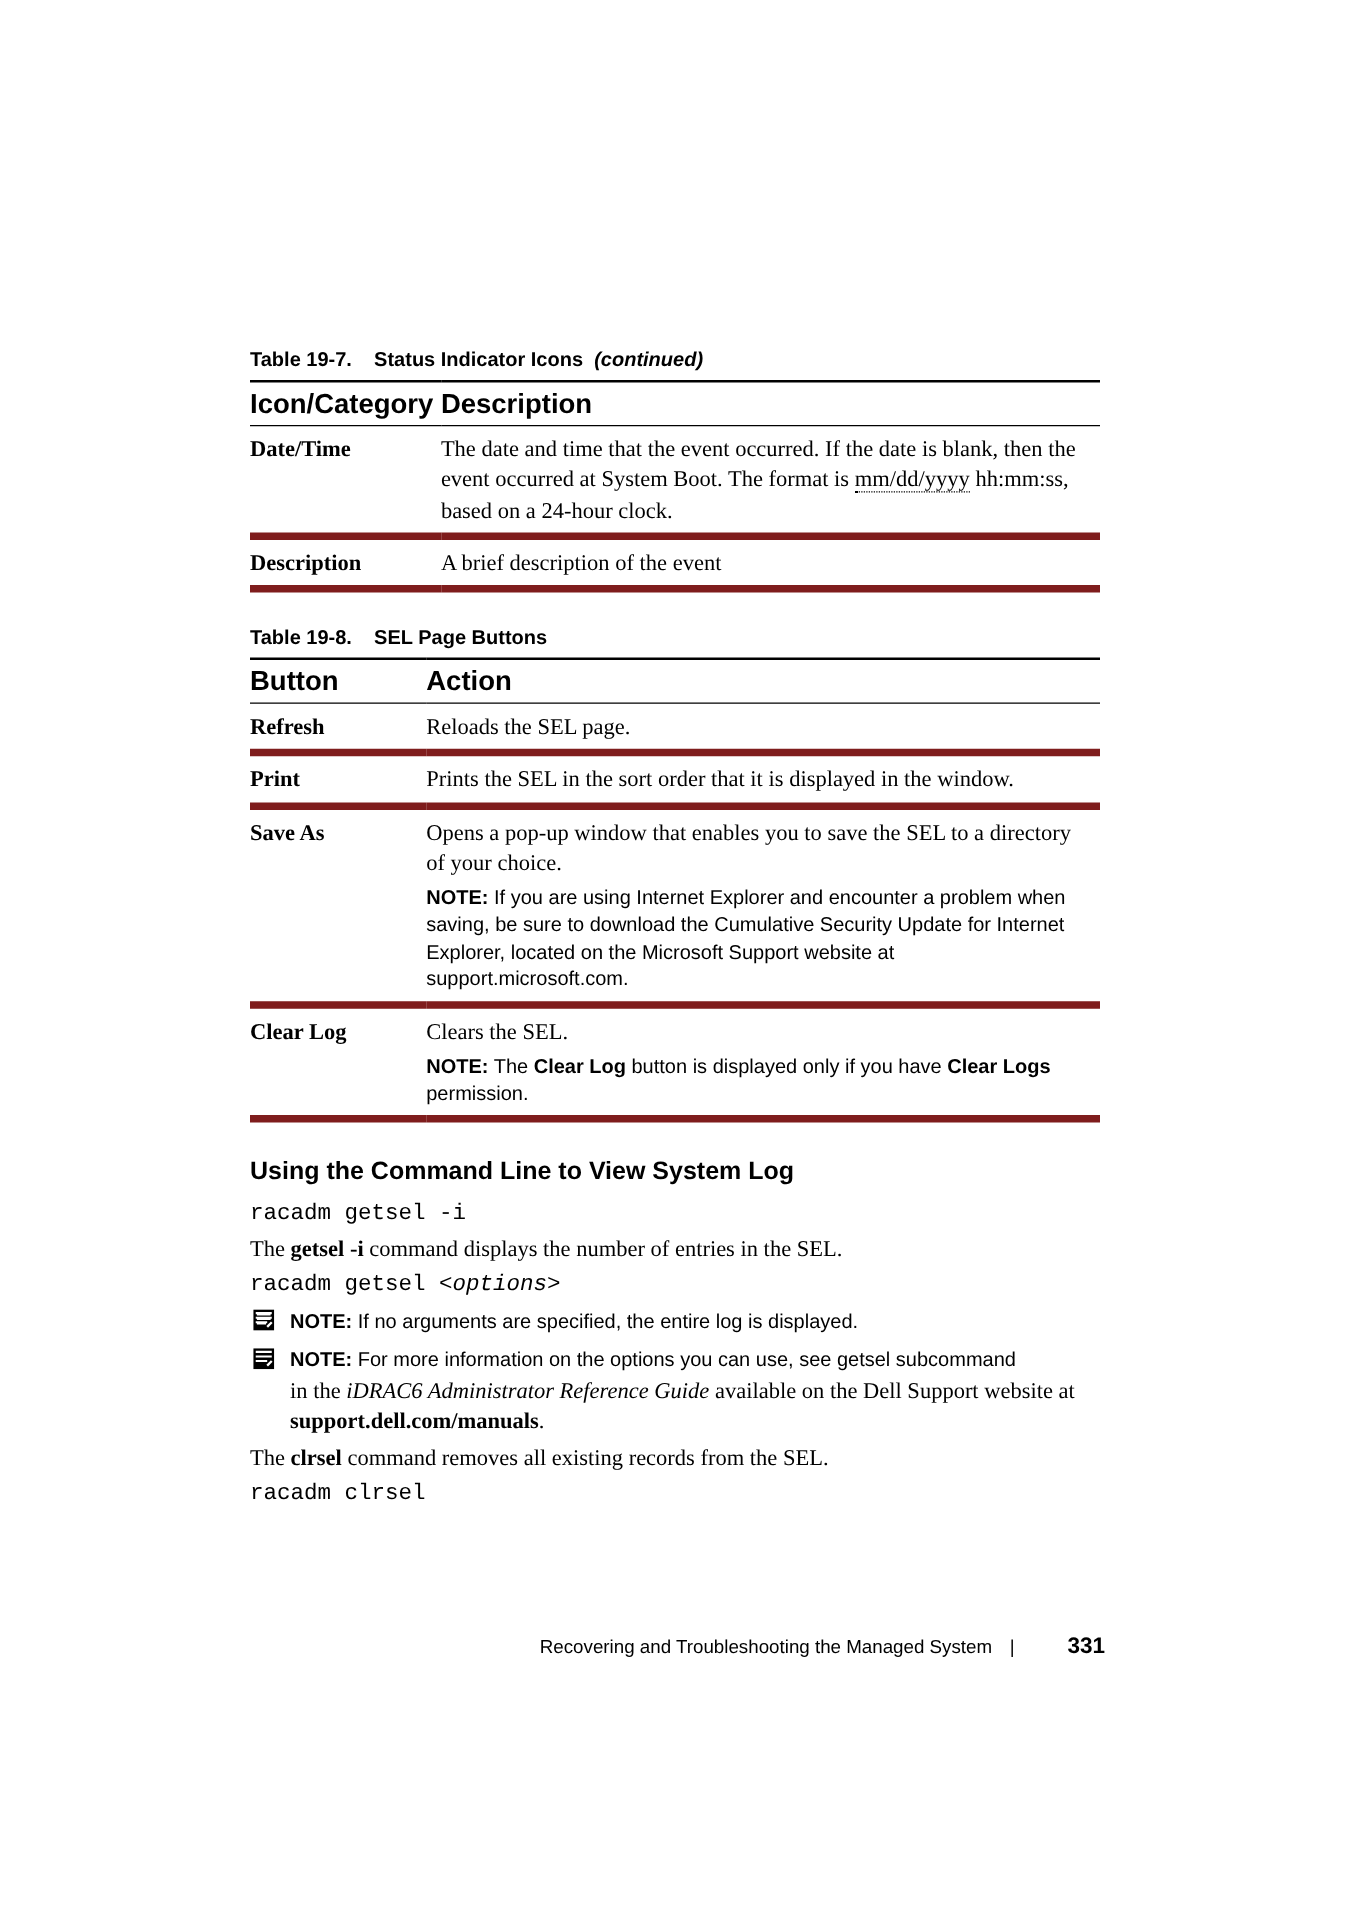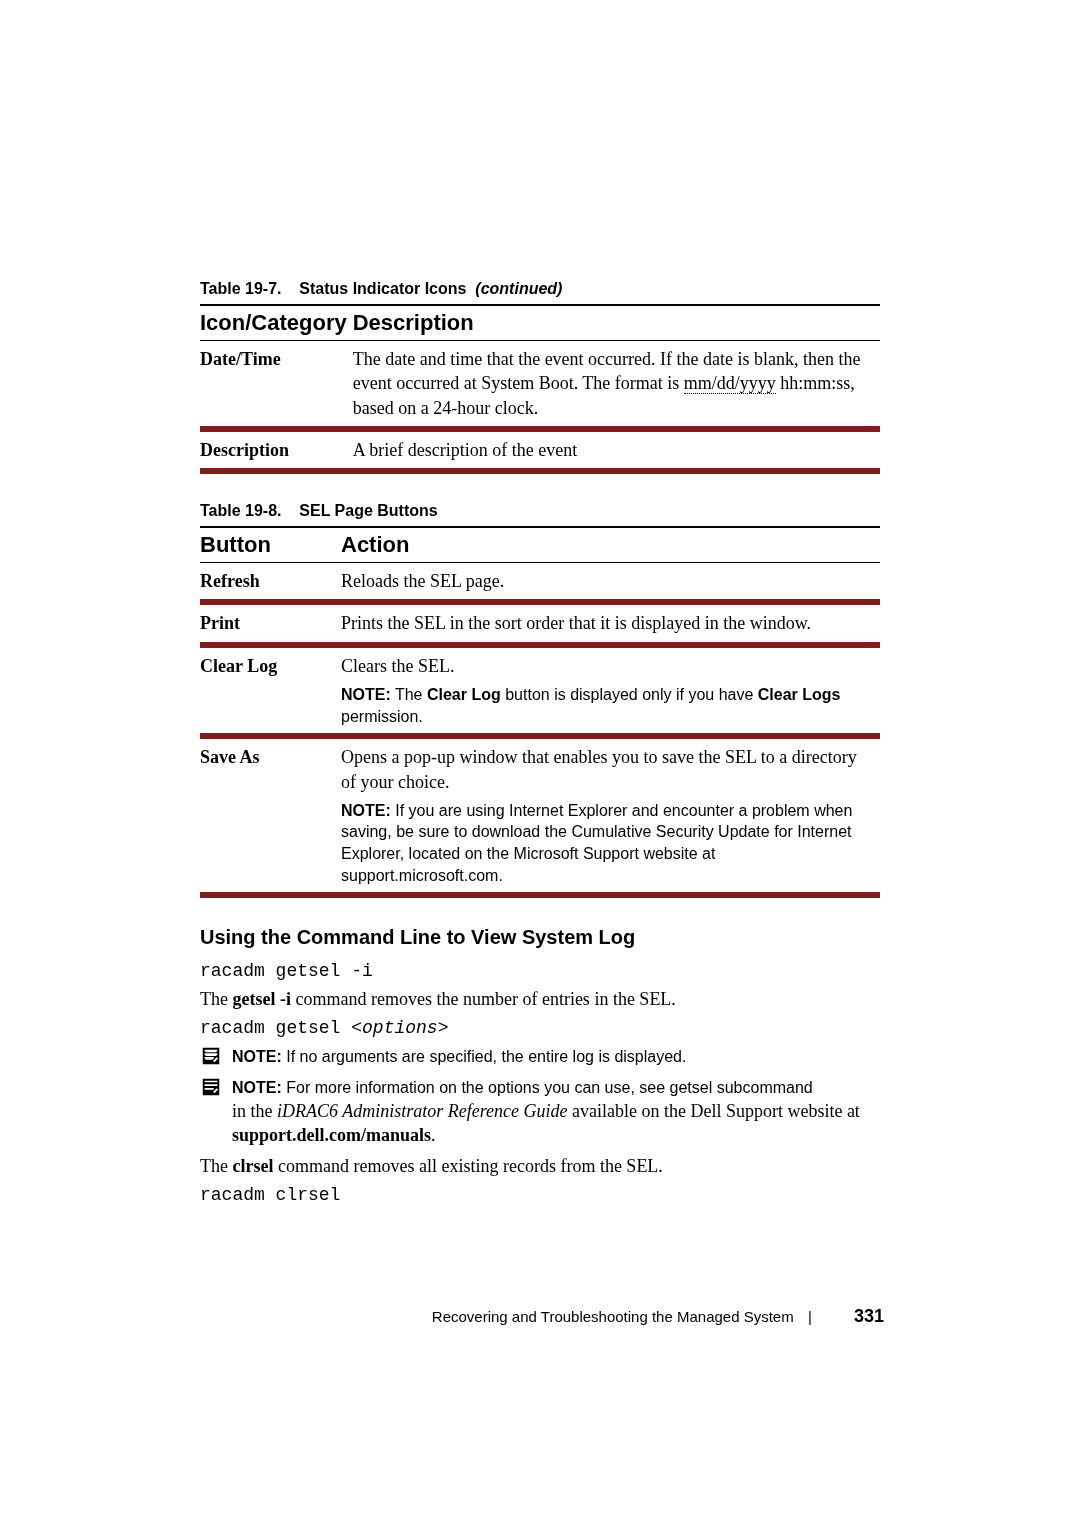--- a/index.html
+++ b/index.html
@@ -164,46 +164,46 @@
     </tr>
     <tr>
       <td class="rowhead">Refresh</td>
       <td>Reloads the SEL page.</td>
     </tr>
     <tr>
       <td class="rowhead">Print</td>
       <td>Prints the SEL in the sort order that it is displayed in the window.</td>
     </tr>
     <tr>
+      <td class="rowhead">Save As</td>
+      <td>
+        <div>Opens a pop-up window that enables you to save the SEL to a directory of your choice.</div>
+        <div class="note-block">
+          <span class="sans-bold">NOTE:</span><span> If you are using Internet Explorer and encounter a problem when saving, be sure to download the Cumulative Security Update for Internet Explorer, located on the Microsoft Support website at support.microsoft.com.</span>
+        </div>
+      </td>
+    </tr>
+    <tr>
       <td class="rowhead">Clear Log</td>
       <td>
         <div>Clears the SEL.</div>
         <div class="note-block">
           <span class="sans-bold">NOTE:</span><span> The </span><span class="sans-bold">Clear Log</span><span> button is displayed only if you have </span><span class="sans-bold">Clear Logs</span><span> permission.</span>
         </div>
       </td>
     </tr>
-    <tr>
-      <td class="rowhead">Save As</td>
-      <td>
-        <div>Opens a pop-up window that enables you to save the SEL to a directory of your choice.</div>
-        <div class="note-block">
-          <span class="sans-bold">NOTE:</span><span> If you are using Internet Explorer and encounter a problem when saving, be sure to download the Cumulative Security Update for Internet Explorer, located on the Microsoft Support website at support.microsoft.com.</span>
-        </div>
-      </td>
-    </tr>
   </tbody>
     </table>
 
   <div class="heading">Using the Command Line to View System Log</div>
 
   <div class="mono">racadm getsel -i</div>
 
   <div class="body-text">
-    <span>The </span><span class="bold">getsel -i</span><span> command removes the number of entries in the SEL.</span>
+    <span>The </span><span class="bold">getsel -i</span><span> command displays the number of entries in the SEL.</span>
   </div>
 
   <div class="mono">
     <span>racadm getsel </span><span class="italic">&lt;options&gt;</span>
   </div>
 
   <div class="note-row">
     <svg class="note-icon" viewBox="0 0 24 24">
       <rect x="3" y="3" width="18" height="18" fill="#000"></rect>
       <path d="M6 7 L18 7 M6 11 L18 11 M6 15 L14 15" stroke="#fff" stroke-width="2"></path>

